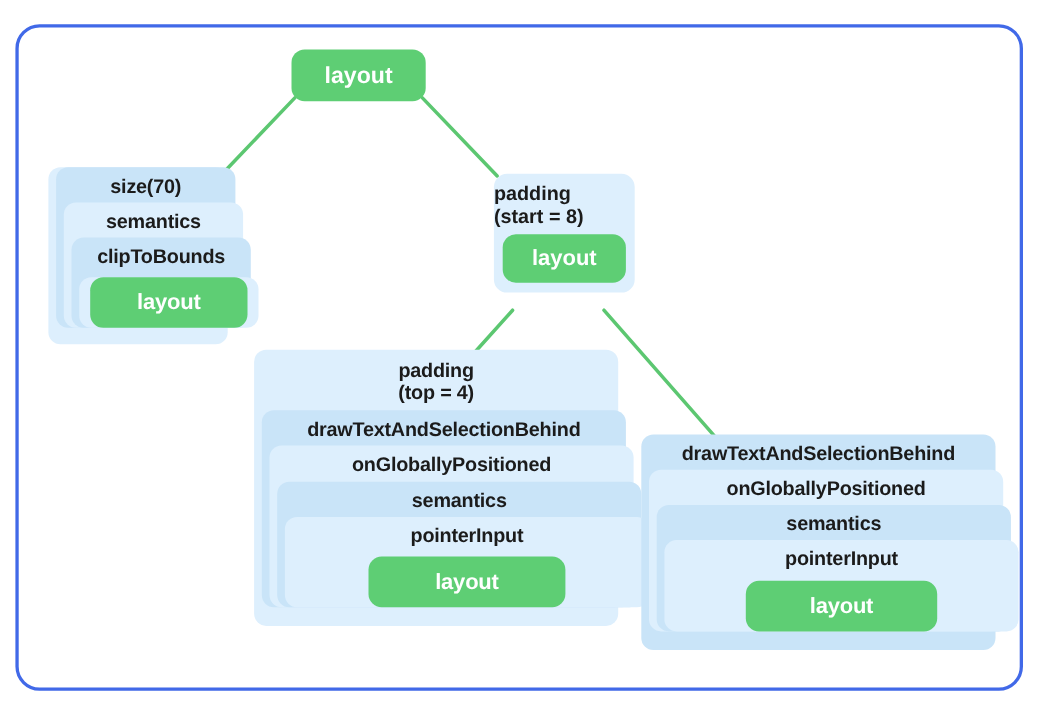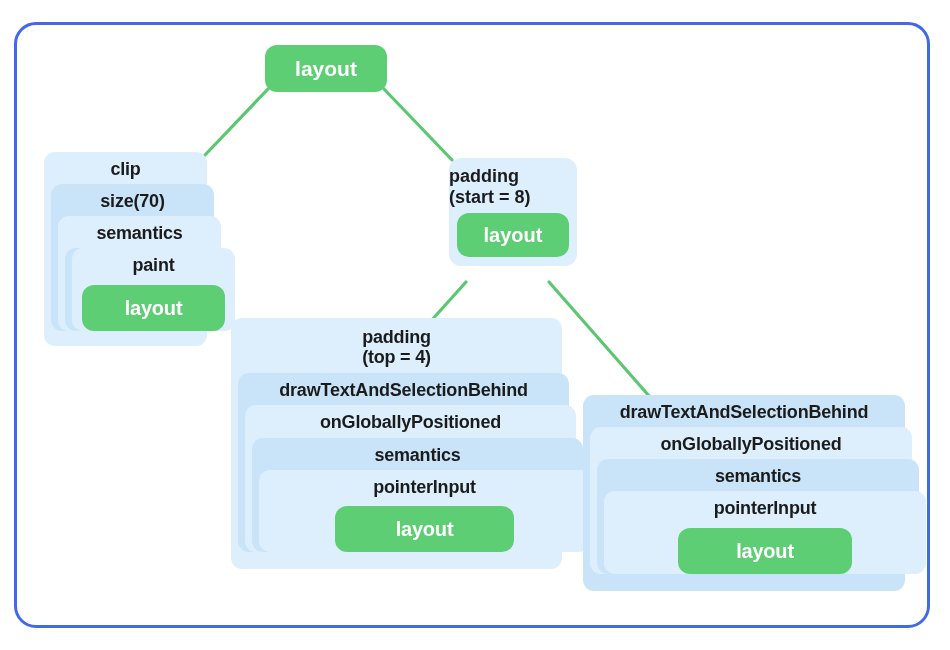--- a/index.html
+++ b/index.html
@@ -151,32 +151,31 @@
 
     <line x1="549" y1="282" x2="650" y2="397" stroke="#5cc771" stroke-width="3.2" stroke-linecap="round"></line>
   </svg>
 
   <div class="nodes">
 
     <div id="root-layout" class="green">layout</div>
 
     <div id="stack-clip">
       <div class="mod tint-b lvl1">
-        <span class="label">clip</span>
 
         <div class="mod tint-a inner">
           <span class="label">size(70)</span>
 
           <div class="mod tint-b inner">
             <span class="label">semantics</span>
 
             <div class="mod tint-a inner">
+              <span class="label">clipToBounds</span>
 
               <div class="mod tint-b inner">
-                <span class="label">paint</span>
 
                 <div class="green">layout</div>
               </div>
             </div>
           </div>
         </div>
       </div>
     </div>
 
     <div id="node-pad8">

